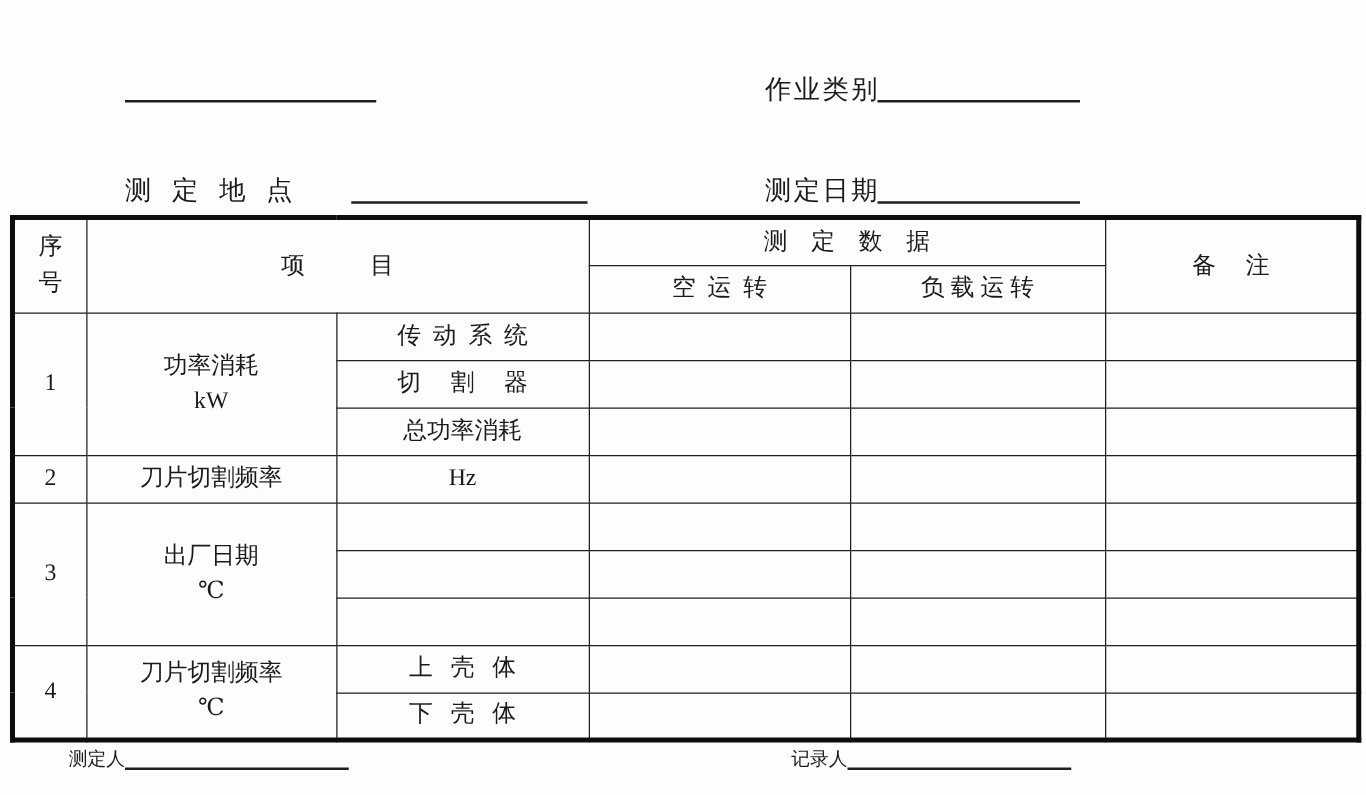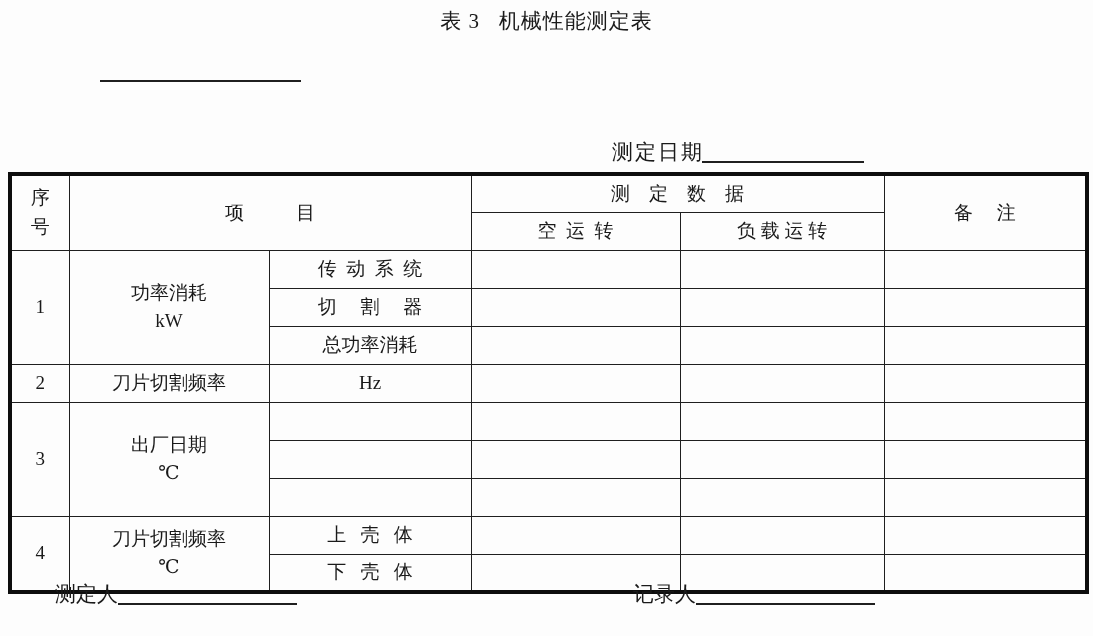--- a/index.html
+++ b/index.html
@@ -74,38 +74,39 @@
     font-size: 19px;
     font-weight: normal;
     padding: 0 2px;
     white-space: pre-wrap;
     line-height: 1.5;
     overflow: hidden;
   }
   table.form tr { height: 38px; }
   .footer-row {
     position: absolute;
-    top: 581px;
+    top: 595px;
     height: 32px;
-    font-size: 21px;
+    font-size: 15px;
     white-space: pre;
     line-height: 27px;
   }
   .ft-left  { left: 55px; }
   .ft-right { left: 633px; }
 </style>
 </head>
 <body>
 
 <div class="page">
 
-  <div class="title">表 3   机械性能测定表</div>
 
   <div class="field-row f-left r1"><span class="blank bl-1"></span></div>
-
+  <div class="field-row f-left r3"><span class="jlabel w-label-l3">测定地点</span><span class="blank bl-3"></span></div>
+
+  <div class="field-row f-right r1"><span class="jlabel w-label-r">作业类别</span><span class="blank bl-r"></span></div>
   <div class="field-row f-right r3"><span class="jlabel w-label-r">测定日期</span><span class="blank bl-r"></span></div>
 
   <table class="form">
     <colgroup>
       <col style="width:59px">
         <col style="width:200px">
         <col style="width:202px">
       <col style="width:209px">
         <col style="width:204px">
         <col style="width:203px">

